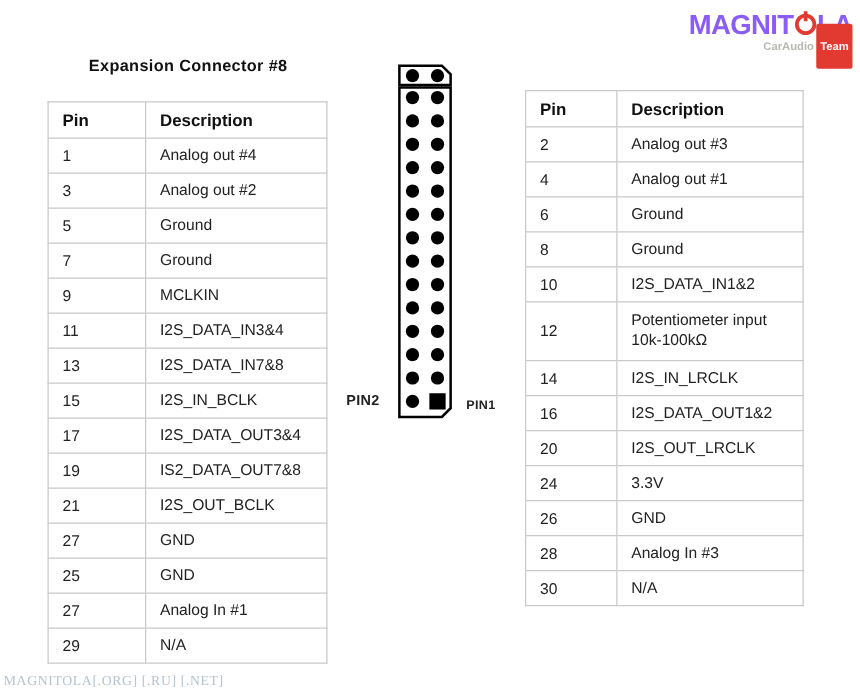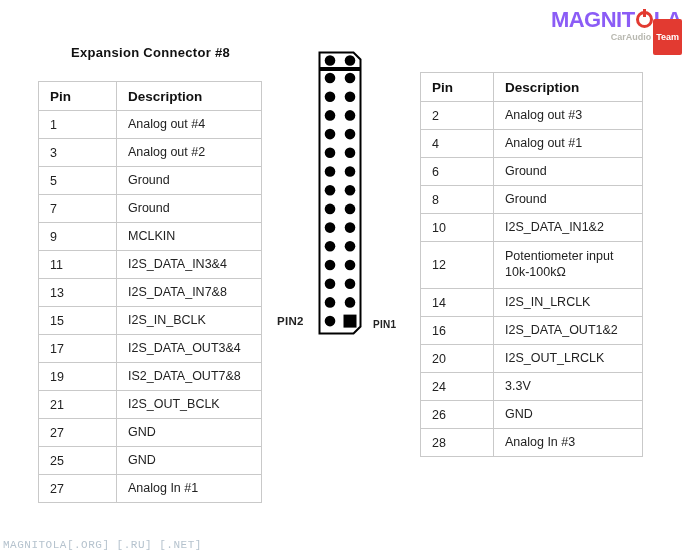--- a/index.html
+++ b/index.html
@@ -103,21 +103,21 @@
   }
   .logo-sub { margin-top: 2px; font-size: 9px; font-weight: bold; white-space: nowrap; }
   .logo-sub .sub-gray { color: #b8b8b0; margin-left: 40px; }
   .logo-sub .sub-red  { background: #e23a31; color: #fff; padding: 13px 3px; border-radius: 2px; margin-left: 2px; }
 
   
   #footer-watermark {
     position: absolute;
     left: 3px;
     top: 539px;
-    font-family: Liberation Mono, monospace;
+    font-family: Liberation Serif, serif;
     font-size: 11px;
     letter-spacing: 0.5px;
     color: #b6c3ce;
     white-space: nowrap;
   }
 </style>
 </head>
 <body>
 
 <div id="page">
@@ -185,20 +185,24 @@
           <td class="cell-pin">27</td>
           <td class="cell-desc">GND</td>
         </tr>
         <tr>
           <td class="cell-pin">25</td>
           <td class="cell-desc">GND</td>
         </tr>
         <tr>
           <td class="cell-pin">27</td>
           <td class="cell-desc">Analog In #1</td>
+        </tr>
+        <tr>
+          <td class="cell-pin">29</td>
+          <td class="cell-desc">N/A</td>
         </tr>
       </tbody>
     </table>
 
   <svg id="connector-svg" width="48" height="292" viewBox="0 0 48 292">
       <path d="M2.5,5.5 H36.5 L43.5,12.5 V21 H2.5 Z" fill="#fff" stroke="#000000" stroke-width="2"></path>
       <path d="M2.5,23 H43.5 V279.5 L36.5,286.5 H2.5 Z" fill="#fff" stroke="#000000" stroke-width="2"></path>
       <circle cx="13" cy="13.5" r="5.3" fill="#000000"></circle>
       <circle cx="33" cy="13.5" r="5.3" fill="#000000"></circle>
       <circle cx="13" cy="31" r="5.3" fill="#000000"></circle>
@@ -283,18 +287,22 @@
           <td class="cell-desc">3.3V</td>
         </tr>
         <tr>
           <td class="cell-pin">26</td>
           <td class="cell-desc">GND</td>
         </tr>
         <tr>
           <td class="cell-pin">28</td>
           <td class="cell-desc">Analog In #3</td>
         </tr>
+        <tr>
+          <td class="cell-pin">30</td>
+          <td class="cell-desc">N/A</td>
+        </tr>
       </tbody>
     </table>
 
   <div id="footer-watermark">MAGNITOLA[.ORG] [.RU] [.NET]</div>
 
 </div>
 
 </body></html>

